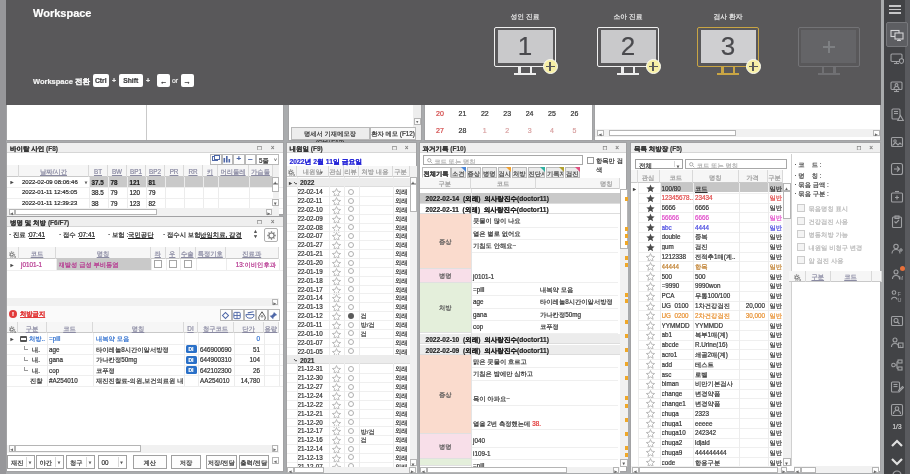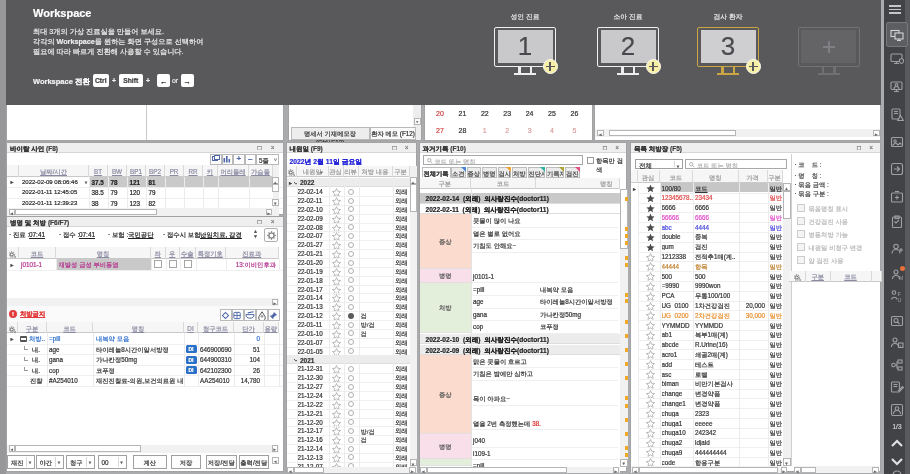--- a/index.html
+++ b/index.html
@@ -43,21 +43,20 @@
 <div class="a" style="left:541.0px;top:127px;width:22px;text-align:center;color:#d8a0a0;font-size:7px">4</div>
 <div class="a" style="left:563.4px;top:110px;width:22px;text-align:center;color:#333;font-size:7px">26</div>
 <div class="a" style="left:563.4px;top:127px;width:22px;text-align:center;color:#d8a0a0;font-size:7px">5</div>
 <div class="a" style="left:594px;top:103px;width:287px;height:37.5px;background:#fff;border:1px solid #a2a2a4"></div>
 <div class="a" style="left:595px;top:128.5px;width:285px;height:8px;background:#f1f1f1"></div>
 <div class="sbb" style="left:597px;top:129.5px;width:6.5px;height:6.5px;font-size:4px;padding-top:1.2px">◄</div>
 <div class="sbt" style="left:609px;top:129.5px;width:127px;height:6.5px"></div>
 <div class="sbb" style="left:873px;top:129.5px;width:6.5px;height:6.5px;font-size:4px;padding-top:1.2px">►</div>
 <div class="a" style="left:6px;top:0;width:875px;height:105px;background:#59585a;color:#fff">
 <div class="a" style="left:27px;top:7px;font-size:11px;font-weight:bold;color:#fff">Workspace</div>
-<div class="a" style="left:27px;top:27px;font-size:7.2px;line-height:10px;color:#ebebeb">최대 3개의 가상 진료실을 만들어 보세요.<br>각각의 <b>Workspace</b>를 원하는 화면 구성으로 선택하여<br>필요에 따라 빠르게 전환해 사용할 수 있습니다.</div>
 <div class="a" style="left:27px;top:77px;font-size:7.5px;font-weight:bold;color:#f2f2f2">Workspace 전환</div>
 <div class="a" style="left:87.0px;top:74px;width:15.5px;height:12.5px;background:#fff;border-radius:2px;color:#3c3c3e;font-size:6.8px;font-weight:bold;text-align:center;padding-top:2.8px">Ctrl</div>
 <div class="a" style="left:104.5px;top:76.5px;width:7px;text-align:center;font-size:7px;font-weight:bold;color:#eee">+</div>
 <div class="a" style="left:113.0px;top:74px;width:23.5px;height:12.5px;background:#fff;border-radius:2px;color:#3c3c3e;font-size:6.8px;font-weight:bold;text-align:center;padding-top:2.8px">Shift</div>
 <div class="a" style="left:138.5px;top:76.5px;width:7px;text-align:center;font-size:7px;font-weight:bold;color:#eee">+</div>
 <div class="a" style="left:151.0px;top:74px;width:13.0px;height:12.5px;background:#fff;border-radius:2px;color:#3c3c3e;font-size:7.5px;font-weight:bold;text-align:center;padding-top:2.8px">←</div>
 <div class="a" style="left:165px;top:76.5px;width:8px;text-align:center;font-size:7px;color:#eee">or</div>
 <div class="a" style="left:174.5px;top:74px;width:13.0px;height:12.5px;background:#fff;border-radius:2px;color:#3c3c3e;font-size:7.5px;font-weight:bold;text-align:center;padding-top:2.8px">→</div>
 <div class="a" style="left:488.0px;top:12px;width:62px;text-align:center;color:#e8e8e8;font-size:6.8px">성인 진료</div>
 <div class="a" style="left:488.0px;top:27px;width:62px;height:40px;border:1.5px solid #efefef;border-radius:2px;background:#59585a"></div>

